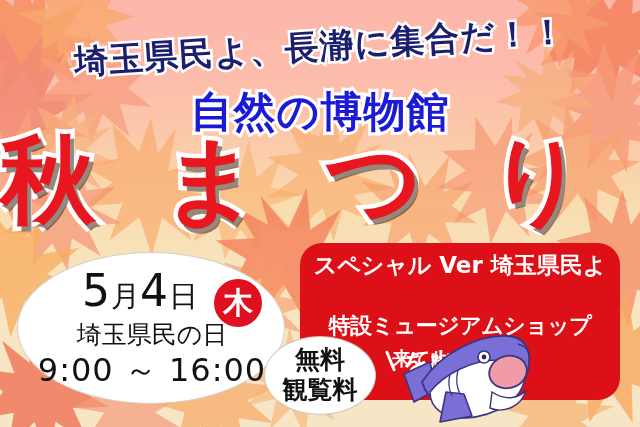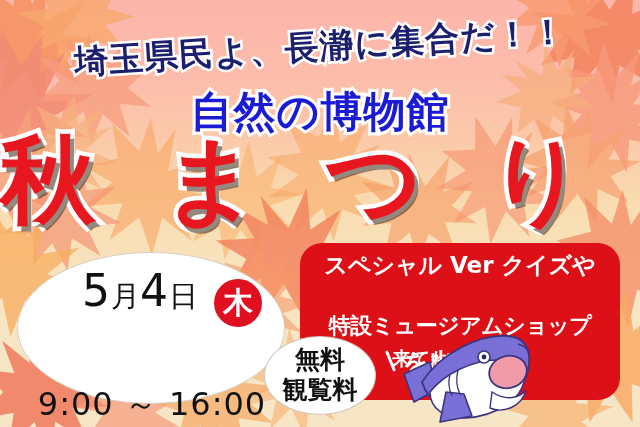--- a/index.html
+++ b/index.html
@@ -151,21 +151,20 @@
     left: 0;
     top: 99px;
     width: 268px;
     text-align: center;
     font-size: 32px;
     line-height: 36px;
     color: #111111;
     white-space: nowrap;
     letter-spacing: 1px;
     font-family: "DejaVu Sans", "Liberation Sans", sans-serif;
-    margin-top: 34px;
   }
 
   
   .promo-box {
     position: absolute;
     left: 300px;
     top: 243px;
     width: 320px;
     height: 157px;
     background: #dd1017;
@@ -290,28 +289,29 @@
   <div class="headline">埼玉県民よ、長瀞に集合だ！！</div>
 
   <div class="subtitle">自然の博物館</div>
 
   <div class="maintitle">秋 ま つ り</div>
 
   <div class="date-oval">
     <div class="date-line1">
       <span class="dnum">5</span><span class="dunit">月</span><span class="dnum">4</span><span class="dunit">日</span>
     </div>
+    <div class="date-line2">埼玉県民の日</div>
     <div class="date-line3">9:00 ～ 16:00</div>
   </div>
 
   <div class="dow-circle">木</div>
 
   <div class="promo-box"></div>
   <div class="promo-text">
-    <div class="l1">スペシャル Ver クイズや</div>
+    <div class="l1">スペシャル Ver 埼玉県民よ</div>
     <div class="l2">特設ミュージアムショップ</div>
     <div class="l3">を出店 ！</div>
   </div>
 
   <div class="free-oval"></div>
   <div class="free-text">
     <div>無料</div>
     <div>観覧料</div>
   </div>
 

